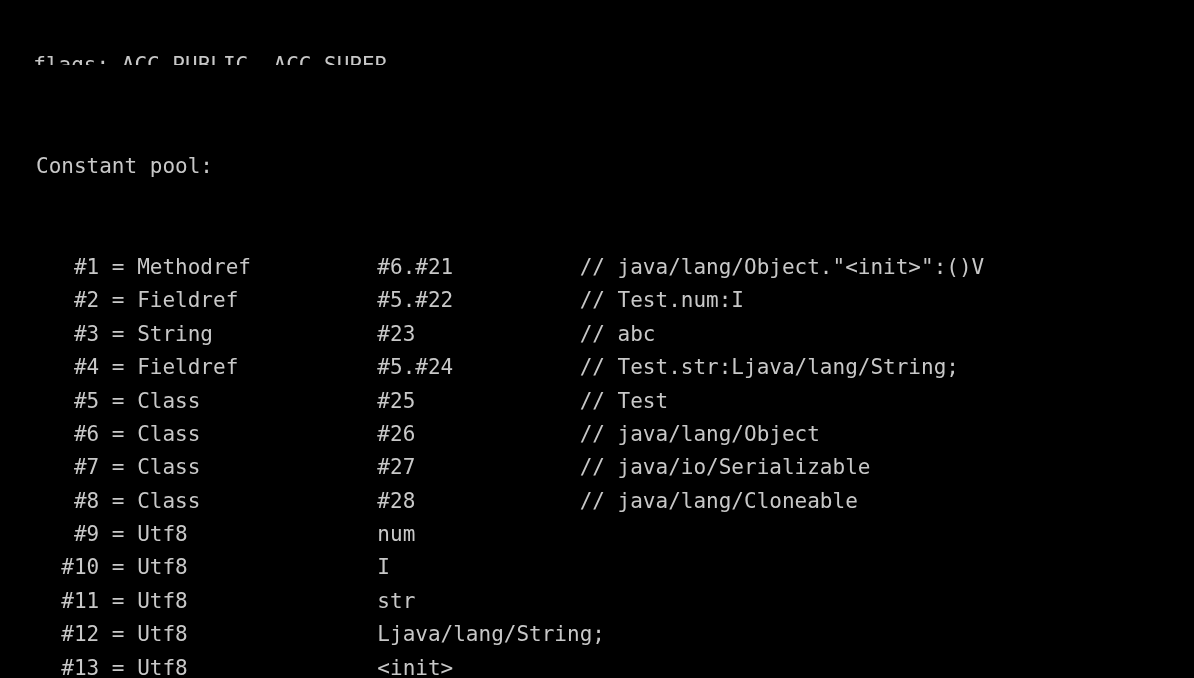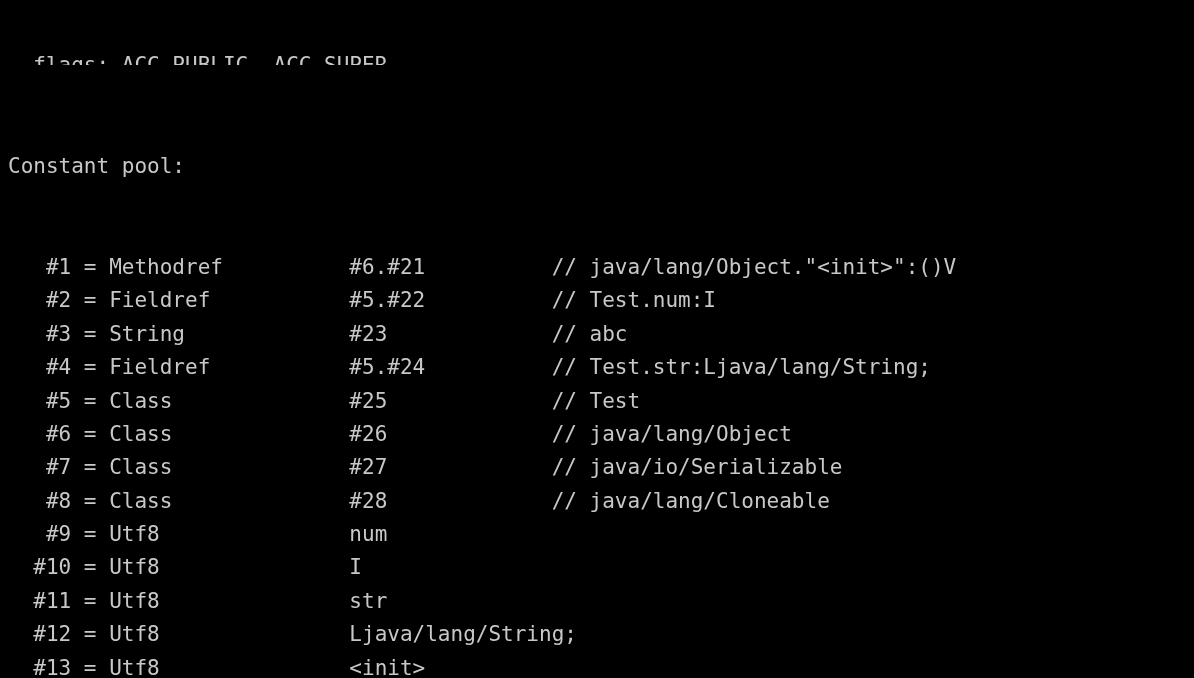--- a/index.html
+++ b/index.html
@@ -19,20 +19,21 @@
       overflow: hidden;
     }
     .terminal {
       white-space: pre;
       padding: 0 8px;
     }
     .line {
       display: block;
       height: 33.4px;
       position: relative;
+      margin-left: 28px;
     }
     .cut-top {
       position: relative;
       top: -18px;
       height: 16px;
       overflow: hidden;
     }
   </style>
 </head>
 <body>

